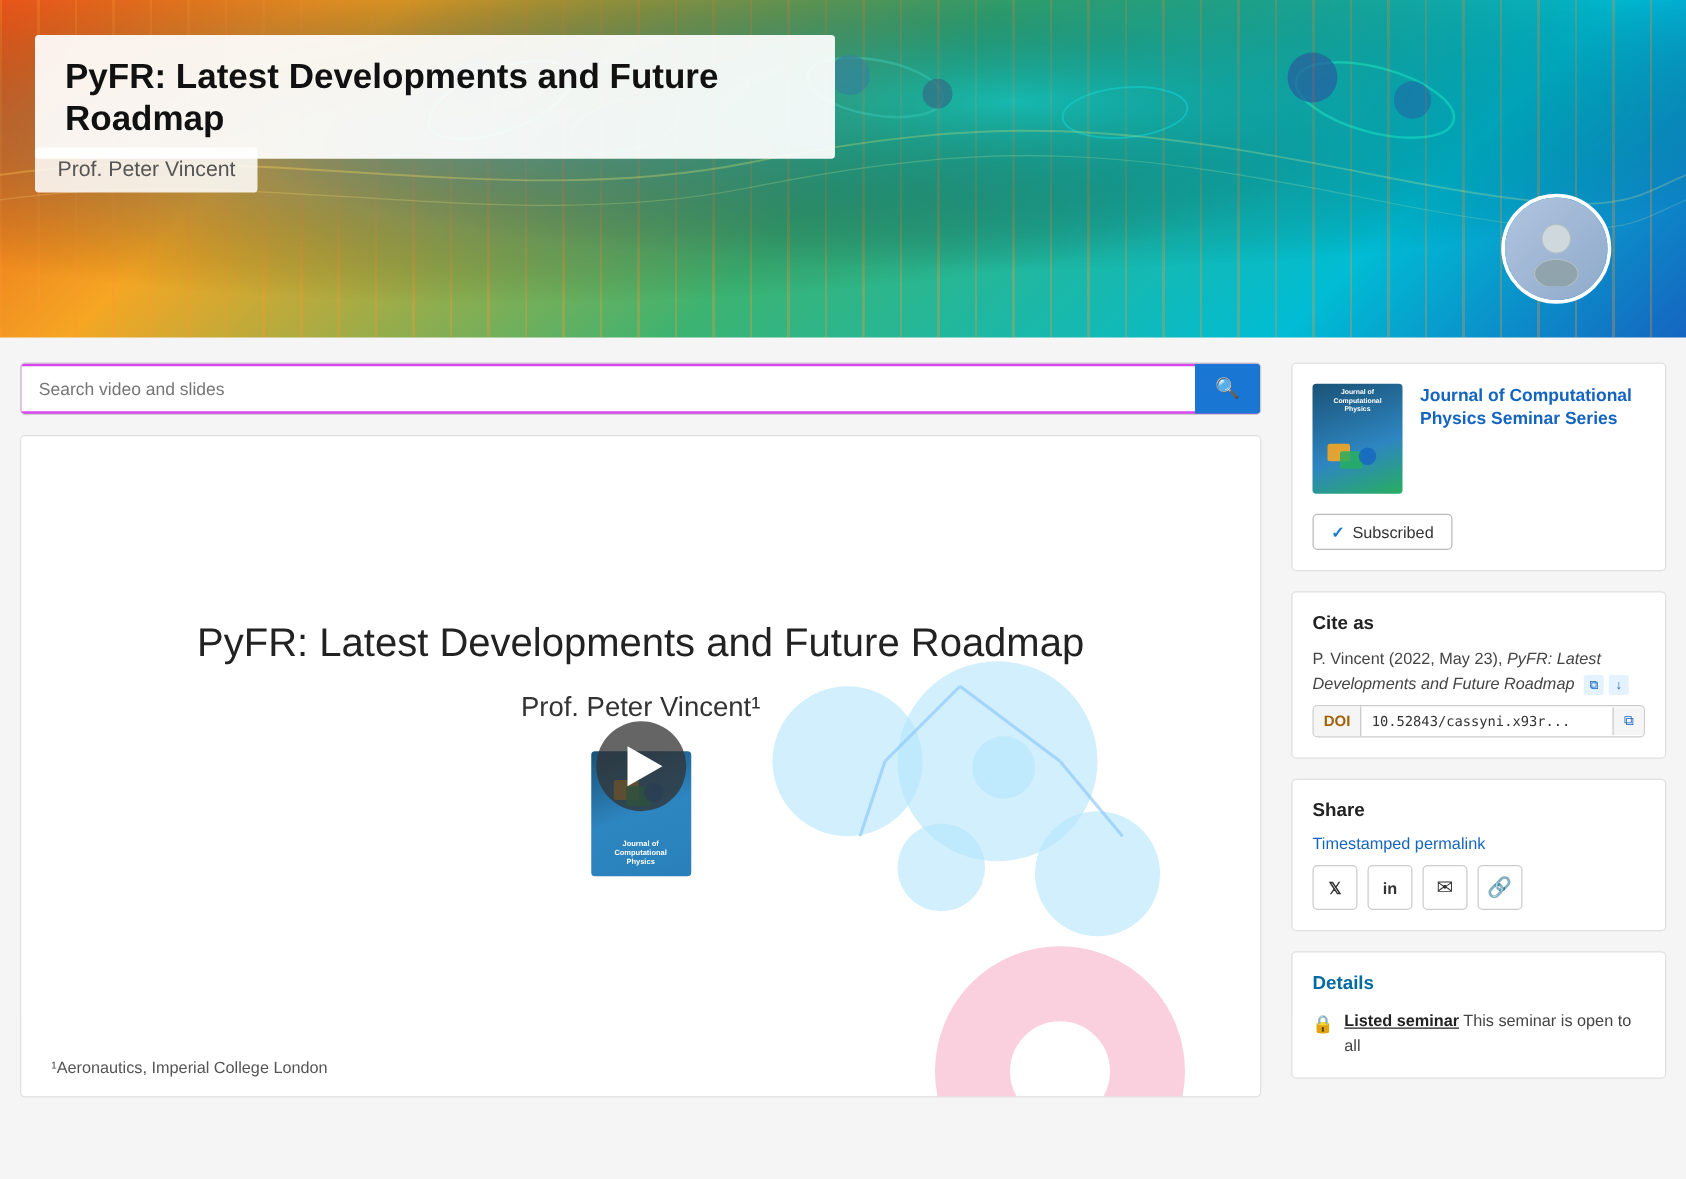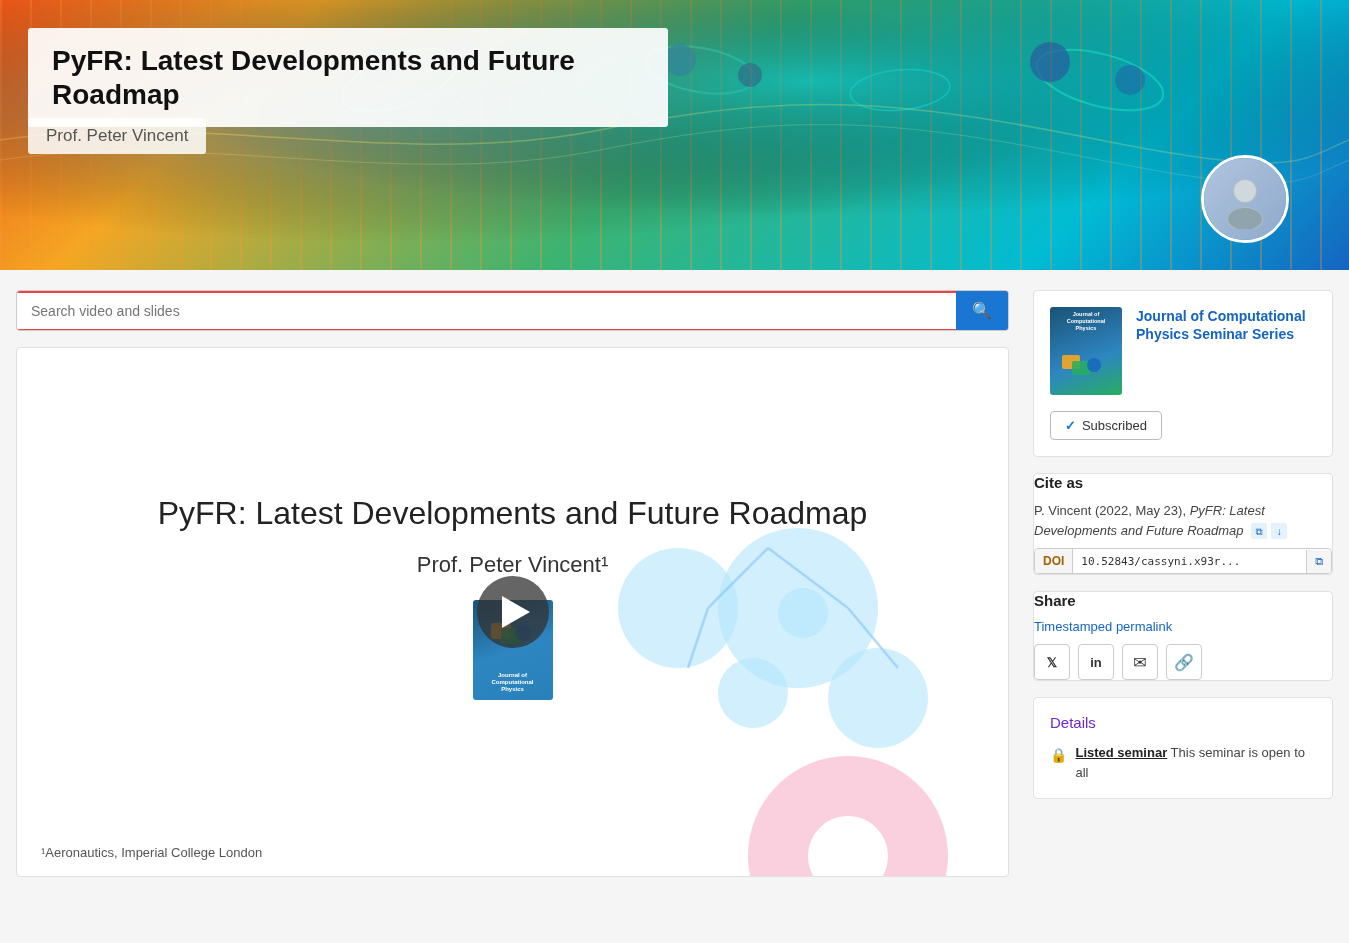--- a/index.html
+++ b/index.html
@@ -88,21 +88,21 @@
     }
 
     
     .search-bar {
       display: flex;
       align-items: center;
       margin-bottom: 16px;
       border: 1px solid #ccc;
       border-radius: 4px;
       overflow: hidden;
-      background: #ef4444;
+      background: #d946ef;
     }
     .search-bar input {
       flex: 1;
       border: none;
       outline: none;
       padding: 10px 14px;
       font-size: 14px;
       color: #555;
     }
     .search-bar button {
@@ -280,20 +280,21 @@
       cursor: pointer;
       background: white;
       margin-top: 4px;
     }
     .subscribed-btn .check { color: #1976d2; font-weight: bold; }
 
     .sidebar-section {
       background: white;
       border: 1px solid #e0e0e0;
       border-radius: 4px;
+      padding: 16px;
       margin-bottom: 16px;
     }
     .sidebar-section h4 {
       font-size: 15px;
       font-weight: 700;
       color: #222;
       margin-bottom: 10px;
     }
     .cite-text {
       font-size: 13px;
@@ -379,22 +380,22 @@
     }
 
     .details-section {
       background: white;
       border: 1px solid #e0e0e0;
       border-radius: 4px;
       padding: 16px;
     }
     .details-section h4 {
       font-size: 15px;
-      font-weight: 400;
-      color: #6d28d9;
+      font-weight: 700;
+      color: #0369a1;
       margin-bottom: 12px;
     }
     .details-row {
       display: flex;
       align-items: flex-start;
       gap: 8px;
       font-size: 13px;
       color: #444;
       line-height: 1.5;
     }

